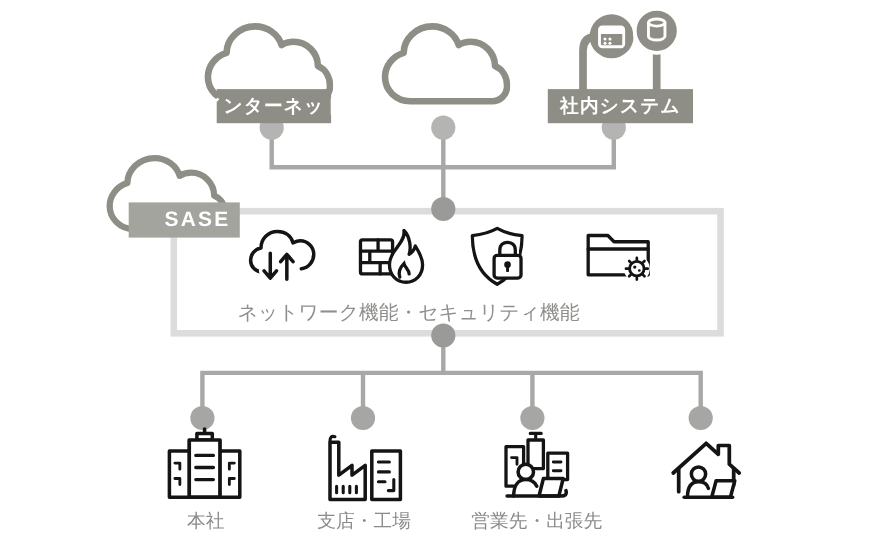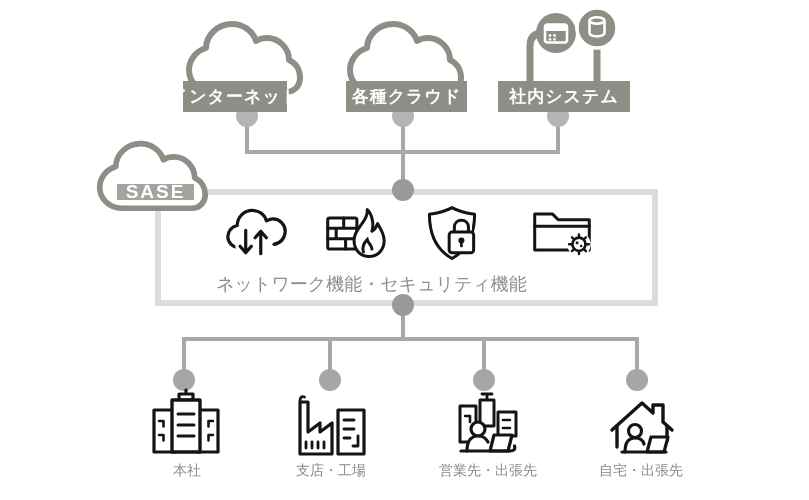--- a/index.html
+++ b/index.html
@@ -17,31 +17,31 @@
   #connector-layer{left:0;top:0;z-index:2;}
   
   .cloud-svg{z-index:3;}
   
   .plate{
     background:#8e8e86;color:#ffffff;font-weight:700;font-size:17px;
     display:flex;align-items:center;justify-content:center;
     height:31px;z-index:4;letter-spacing:1px;white-space:nowrap;
   }
   #sase-plate{
-    left:117px;top:184px;width:77px;height:16px;background:#a4a49f;
-    font-size:19px;letter-spacing:2px;z-index:5;
+    left:117px;top:184px;width:77px;height:32px;background:#a4a49f;
+    font-size:19px;letter-spacing:2px;z-index:5;padding-left:24px;
   }
   .func-icon{z-index:3;}
   #box-caption{
     left:155px;top:272px;width:433px;text-align:center;
     color:#8f8f8d;font-size:18px;z-index:3;white-space:nowrap;
   }
   .site-icon{z-index:3;}
   .site-label{
-    top:462px;transform:translateX(-50%);color:#8a8a88;font-size:14px;
+    top:462px;transform:translateX(-50%);color:#8a8a88;font-size:17px;
     z-index:3;white-space:nowrap;
   }
 </style>
 </head>
 <body>
 
 <div id="stage">
 
   <div class="abs" id="sase-box"></div>
 
@@ -82,25 +82,22 @@
     </g>
   </svg>
 
   <svg class="abs cloud-svg" style="left:183px;top:16px" width="120" height="82" viewBox="0 0 120 82">
     <path d="M29 76 C 16 76 6 66 6 54 C 6 44 13 35 23 32 C 23 20 34 8 49 8 C 60 8 70 15 73 25 C 76 23 80 22 84 22 C 96 22 106 32 106 44 C 113 47 117 54 117 62 C 117 70 111 76 103 76 Z" fill="#fff" stroke="#8e8e86" stroke-width="6" stroke-linejoin="round"></path>
   </svg>
   <svg class="abs cloud-svg" style="left:344px;top:16px" width="120" height="82" viewBox="0 0 120 82">
     <path d="M29 76 C 16 76 6 66 6 54 C 6 44 13 35 23 32 C 23 20 34 8 49 8 C 60 8 70 15 73 25 C 76 23 80 22 84 22 C 96 22 106 32 106 44 C 113 47 117 54 117 62 C 117 70 111 76 103 76 Z" fill="#fff" stroke="#8e8e86" stroke-width="6" stroke-linejoin="round"></path>
   </svg>
 
-  <div class="abs plate" style="left:183px;top:81px;width:104px">
+  <div class="abs plate" style="left:197px;top:81px;width:104px">
     <span>インターネット</span>
-  </div>
-  <div class="abs plate" style="left:346px;top:81px;width:121px">
-    <span>各種クラウド</span>
   </div>
   <div class="abs plate" style="left:498px;top:81px;width:132px">
     <span>社内システム</span>
   </div>
 
   <svg class="abs cloud-svg" style="left:94px;top:130px" width="114" height="90" viewBox="0 0 120 82">
     <path d="M29 76 C 16 76 6 66 6 54 C 6 44 13 35 23 32 C 23 20 34 8 49 8 C 60 8 70 15 73 25 C 76 23 80 22 84 22 C 96 22 106 32 106 44 C 113 47 117 54 117 62 C 117 70 111 76 103 76 Z" fill="#fff" stroke="#8e8e86" stroke-width="6" stroke-linejoin="round"></path>
   </svg>
   <div class="abs plate" id="sase-plate">
     <span>SASE</span>
@@ -207,15 +204,14 @@
     </g>
     <circle cx="33" cy="41" r="6.5" fill="#ffffff" stroke="#141414" stroke-width="3.2"></circle>
     <path d="M23 62 C 23 52 27 48 33 48 C 38 48 41 50 42 54" fill="#ffffff" stroke="#141414" stroke-width="3.2" stroke-linecap="round"></path>
     <path d="M45 62 L49 47 H66 L62 62 Z" fill="#ffffff" stroke="#141414" stroke-width="3.2" stroke-linejoin="round"></path>
     <path d="M20 62 H64" fill="none" stroke="#141414" stroke-width="3.2" stroke-linecap="round"></path>
   </svg>
 
   <div class="abs site-label" style="left:187px">本社</div>
   <div class="abs site-label" style="left:488px">営業先・出張先</div>
   <div class="abs site-label" style="left:331px">支店・工場</div>
-  <div class="abs site-label" style="left:641px">自宅・出張先</div>
 
 </div>
 
 </body></html>

